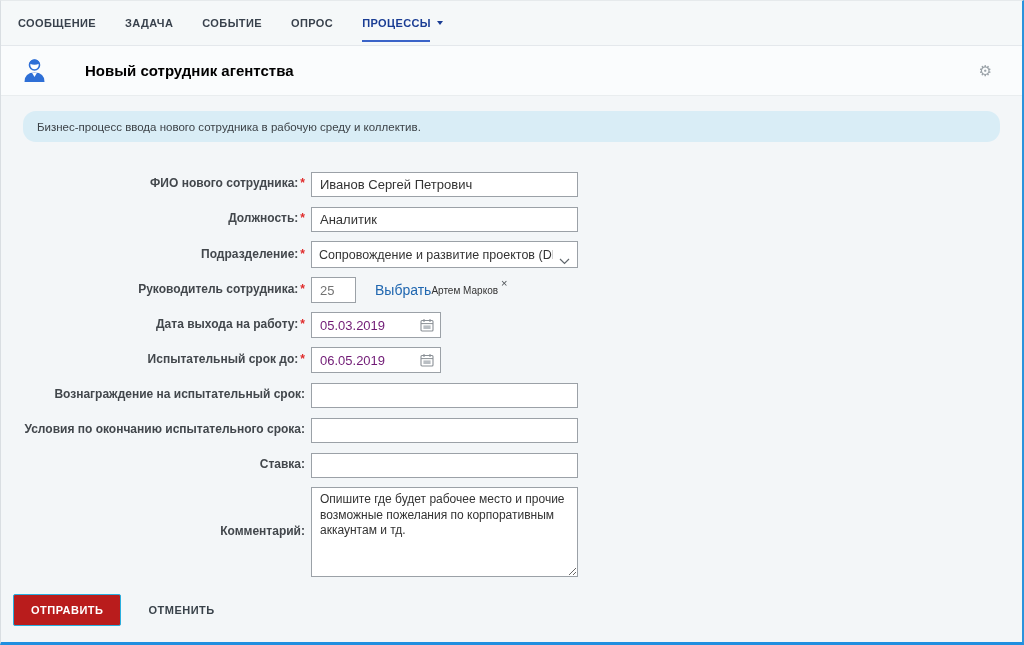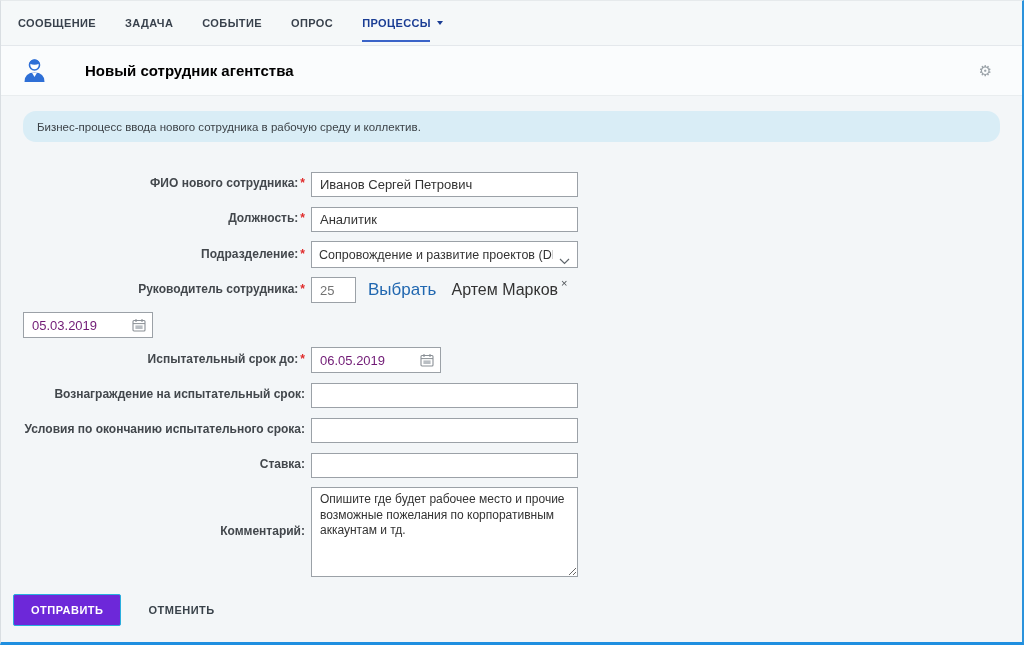--- a/index.html
+++ b/index.html
@@ -33,32 +33,32 @@
   .row-label { width:288px; flex:none; text-align:right; font-size:12px; font-weight:700; color:#42474c; padding-right:6px; line-height:1.3; }
   .req { color:#e02b2b; margin-left:2px; font-weight:700; }
 
   .text-input { width:267px; height:25px; border:1px solid #9ba1a7; background:#fff; padding:0 8px; font-size:13px; color:#333; font-family:inherit; }
 
   .select-wrap { position:relative; width:267px; }
   .select { width:267px; height:27px; border:1px solid #9ba1a7; background:#fff; border-radius:0; font-size:12.5px; color:#333; padding:0 24px 0 7px; appearance:none; -webkit-appearance:none; -moz-appearance:none; font-family:inherit; }
   .chev { position:absolute; right:8px; top:10px; pointer-events:none; }
 
   .mini-input { width:45px; height:26px; border:1px solid #9ba1a7; background:#fff; padding:0 8px; font-size:13px; color:#737373; font-family:inherit; }
-  .link { color:#2067b0; font-size:17px; margin-left:12px; cursor:pointer; text-decoration:none; }
-  .user-name { font-size:16px; color:#333; margin-left:15px; }
+  .link { color:#2067b0; font-size:14px; margin-left:19px; cursor:pointer; text-decoration:none; }
+  .user-name { font-size:10px; color:#333; }
   .remove-x { display:inline-block; font-size:11px; color:#4a4f54; position:relative; top:-7px; margin-left:3px; cursor:pointer; }
 
   .date-wrap { position:relative; width:130px; }
   .date-input { width:130px; height:26px; border:1px solid #9ba1a7; background:#fff; padding:0 26px 0 8px; font-size:13px; color:#701a75; font-family:inherit; }
   .cal-icon { position:absolute; right:7px; top:6px; cursor:pointer; line-height:0; }
 
   .textarea { width:267px; height:90px; border:1px solid #9ba1a7; background:#fff; padding:4px 8px; font-size:12px; line-height:1.3; color:#333; font-family:inherit; resize:both; }
 
   .actions { display:flex; align-items:center; margin:17px 0 0 -10px; }
-  .btn-submit { background:#6d28d9; border:1px solid #29aede; color:#fff; font-weight:700; font-size:11px; letter-spacing:.5px; padding:9px 17px; border-radius:2px; cursor:pointer; font-family:inherit; }
+  .btn-submit { background:#b91c1c; border:1px solid #29aede; color:#fff; font-weight:700; font-size:11px; letter-spacing:.5px; padding:9px 17px; border-radius:2px; cursor:pointer; font-family:inherit; }
   .btn-cancel { background:none; border:none; color:#39424a; font-weight:700; font-size:11px; letter-spacing:.5px; margin-left:27px; cursor:pointer; font-family:inherit; }
 </style>
 </head>
 <body>
 
 <div class="window">
 
   <nav class="tabbar">
     <div class="tab">
       <span>СООБЩЕНИЕ</span>
@@ -125,20 +125,21 @@
 
       <div class="row">
         <div class="row-label"><span>Руководитель сотрудника:</span><span class="req">*</span></div>
         <input class="mini-input" type="text" value="25" style="">
         <a class="link">Выбрать</a>
         <span class="user-name">Артем Марков</span>
         <span class="remove-x">×</span>
       </div>
 
       <div class="row">
+        <div class="row-label"><span>Дата выхода на работу:</span><span class="req">*</span></div>
         <div class="date-wrap">
           <input class="date-input" type="text" value="05.03.2019" style="">
           <span class="cal-icon">
             <svg width="14" height="14" viewBox="0 0 14 14">
                 <rect x="1" y="2.5" width="12" height="10.5" rx="1" fill="none" stroke="#8a9096" stroke-width="1.1"></rect>
                 <line x1="4" y1="1" x2="4" y2="4" stroke="#8a9096" stroke-width="1.1"></line>
                 <line x1="10" y1="1" x2="10" y2="4" stroke="#8a9096" stroke-width="1.1"></line>
                 <line x1="1" y1="5.6" x2="13" y2="5.6" stroke="#8a9096" stroke-width="1"></line>
                 <rect x="3.4" y="7.4" width="7.2" height="3.6" fill="#b9bec3"></rect>
               </svg>

